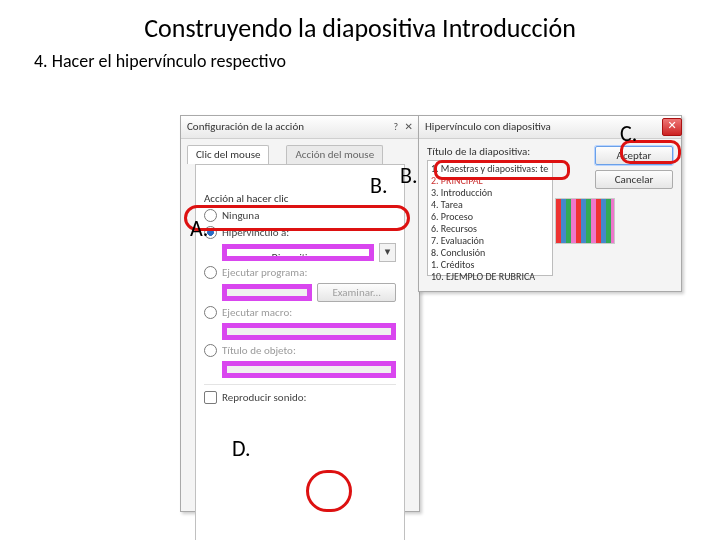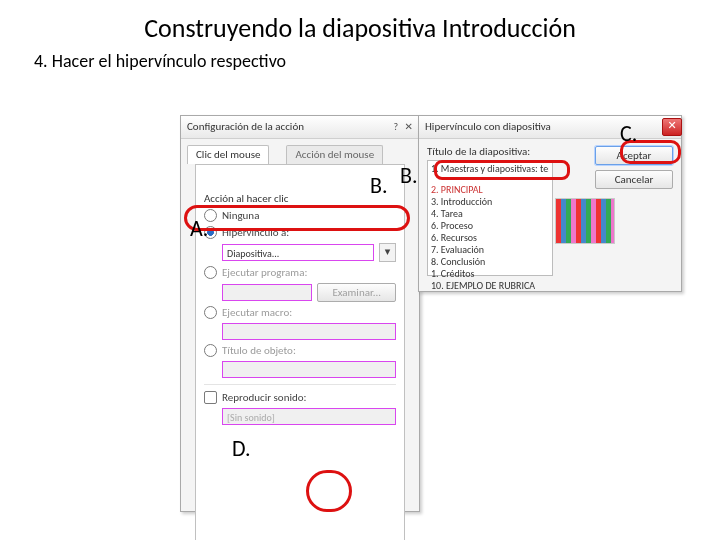--- a/index.html
+++ b/index.html
@@ -56,43 +56,43 @@
     border: 1px solid #c0c0c0; padding: 23px 8px 6px;
     height: 406px;
     box-sizing: border-box;
   }
   .row { margin: 4px 0; display: flex; align-items: center; gap: 5px; font-size: 11px; color: #444; }
   .row.disabled { color: #9b9b9b; }
   .radio, .chk { width: 11px; height: 11px; border: 1px solid #7a7a7a; border-radius: 50%; flex-shrink: 0; background: #fff; }
   .chk { border-radius: 2px; }
   .chk.on::after { content: "✓"; font-size: 10px; line-height: 9px; color: #1a5eb5; }
   .input-box {
-    flex: 1; height: 17px; border: 1px solid #d946ef; background: #fff;
+    flex: 1; height: 17px; border: 5px solid #d946ef; background: #fff;
     font-size: 10px; padding: 0 4px; line-height: 17px; color: #333;
-    box-sizing: border-box; overflow: hidden;
+    box-sizing: border-box; overflow: hidden; text-align: center;
   }
   .input-box.disabled { background: #f0f0f0; color: #aaa; }
   .btn {
     padding: 2px 14px; font-size: 11px; border: 1px solid #acacac;
     background: linear-gradient(#fdfdfd,#e6e6e6); border-radius: 2px; cursor: default;
   }
   .btn.disabled { color: #a0a0a0; }
   .btn.primary { border-color: #6aa0e8; box-shadow: 0 0 0 1px #b8d4ff; }
   .dlg1-buttons { display: flex; justify-content: flex-end; gap: 8px; margin: 4px 10px 0; }
   .hr { border: none; border-top: 1px solid #e4e4e4; margin: 6px 0; }
 
   
   .dlg2 { left: 418px; top: 115px; width: 262px; height: 175px; }
   .list-label { font-size: 11px; margin: 6px 8px 2px; }
   .list-box {
     margin: 0 8px; border: 1px solid #bcbcbc; background: #fff;
     height: 110px; font-size: 10px; padding: 2px 3px; line-height: 12px;
   }
   .list-box div { white-space: nowrap; overflow: hidden; }
-  .list-box .current { color: #cc3333; margin-top: 9px; }
+  .list-box .current { color: #cc3333; }
   .dlg2-right {
     position: absolute; right: 8px; top: 30px;
     display: flex; flex-direction: column; align-items: center; gap: 5px;
   }
   .preview {
     position: absolute; right: 66px; top: 82px;
     width: 58px; height: 44px; border: 1px solid #c9c9c9;
     background: repeating-linear-gradient(90deg,#e33,#e33 5px,#48c 5px,#48c 10px,#3a5 10px,#3a5 15px,#e7c 15px,#e7c 20px);
   }
 
@@ -181,23 +181,20 @@
       </div>
     <div class="row disabled" style="margin-left:18px;">
       <div class="input-box disabled"></div>
       </div>
 
     <hr class="hr">
 
     <div class="row">
         <span class="chk"></span>
       <span>Reproducir sonido:</span>
-      </div>
-    <div class="row" style="margin-left:18px;">
-      <div class="input-box disabled">[Sin sonido]</div>
       </div>
 
   </div>
   <div class="dlg1-buttons">
     <span class="btn primary">Aceptar</span>
     <span class="btn">Cancelar</span>
   </div>
 </div>
 
 <div class="dlg dlg2">

